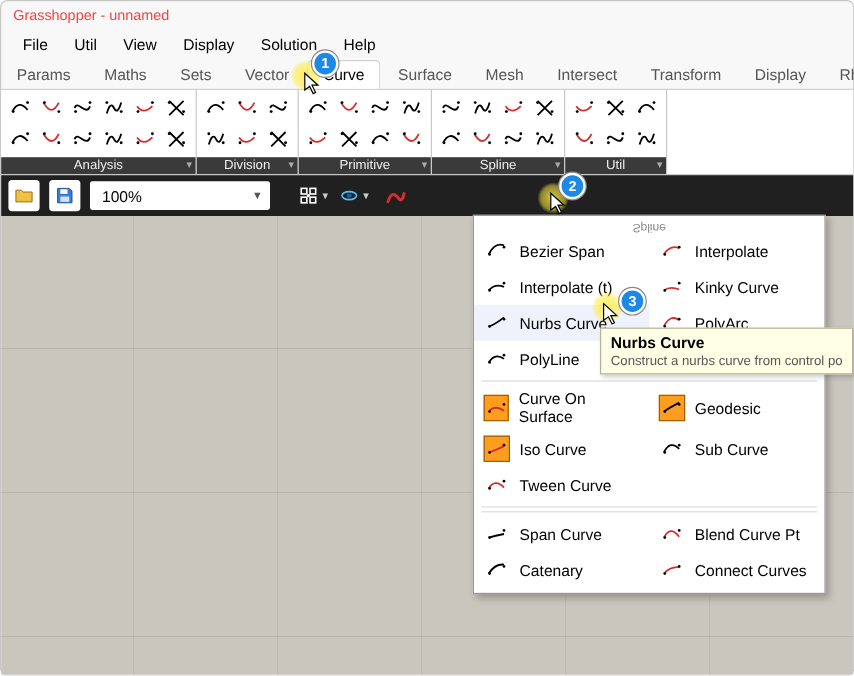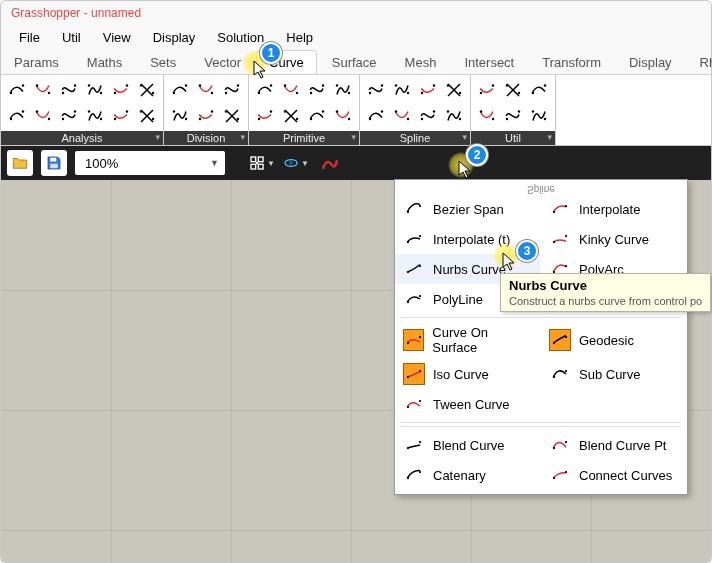--- a/index.html
+++ b/index.html
@@ -609,21 +609,21 @@
     <div class="sep"></div>
     <div class="pair">
       <div class="mi">
         <span class="ic">
           <svg width="18" height="18" viewBox="0 0 24 24">
             <path d="M3 16 Q10 14 20 12" fill="none" stroke="#000" stroke-width="2"></path>
             <circle cx="4" cy="16" r="1.5"></circle>
             <circle cx="20" cy="8" r="1.5"></circle>
           </svg>
         </span>
-        <span>Blend Curve</span>
+        <span>Span Curve</span>
       </div>
       <div class="mi">
         <span class="ic">
           <svg width="18" height="18" viewBox="0 0 24 24">
             <path d="M3 16 Q10 2 20 15" fill="none" stroke="#d32f2f" stroke-width="2"></path>
             <circle cx="4" cy="16" r="1.5"></circle>
             <circle cx="20" cy="8" r="1.5"></circle>
           </svg>
         </span>
         <span>Blend Curve Pt</span>

